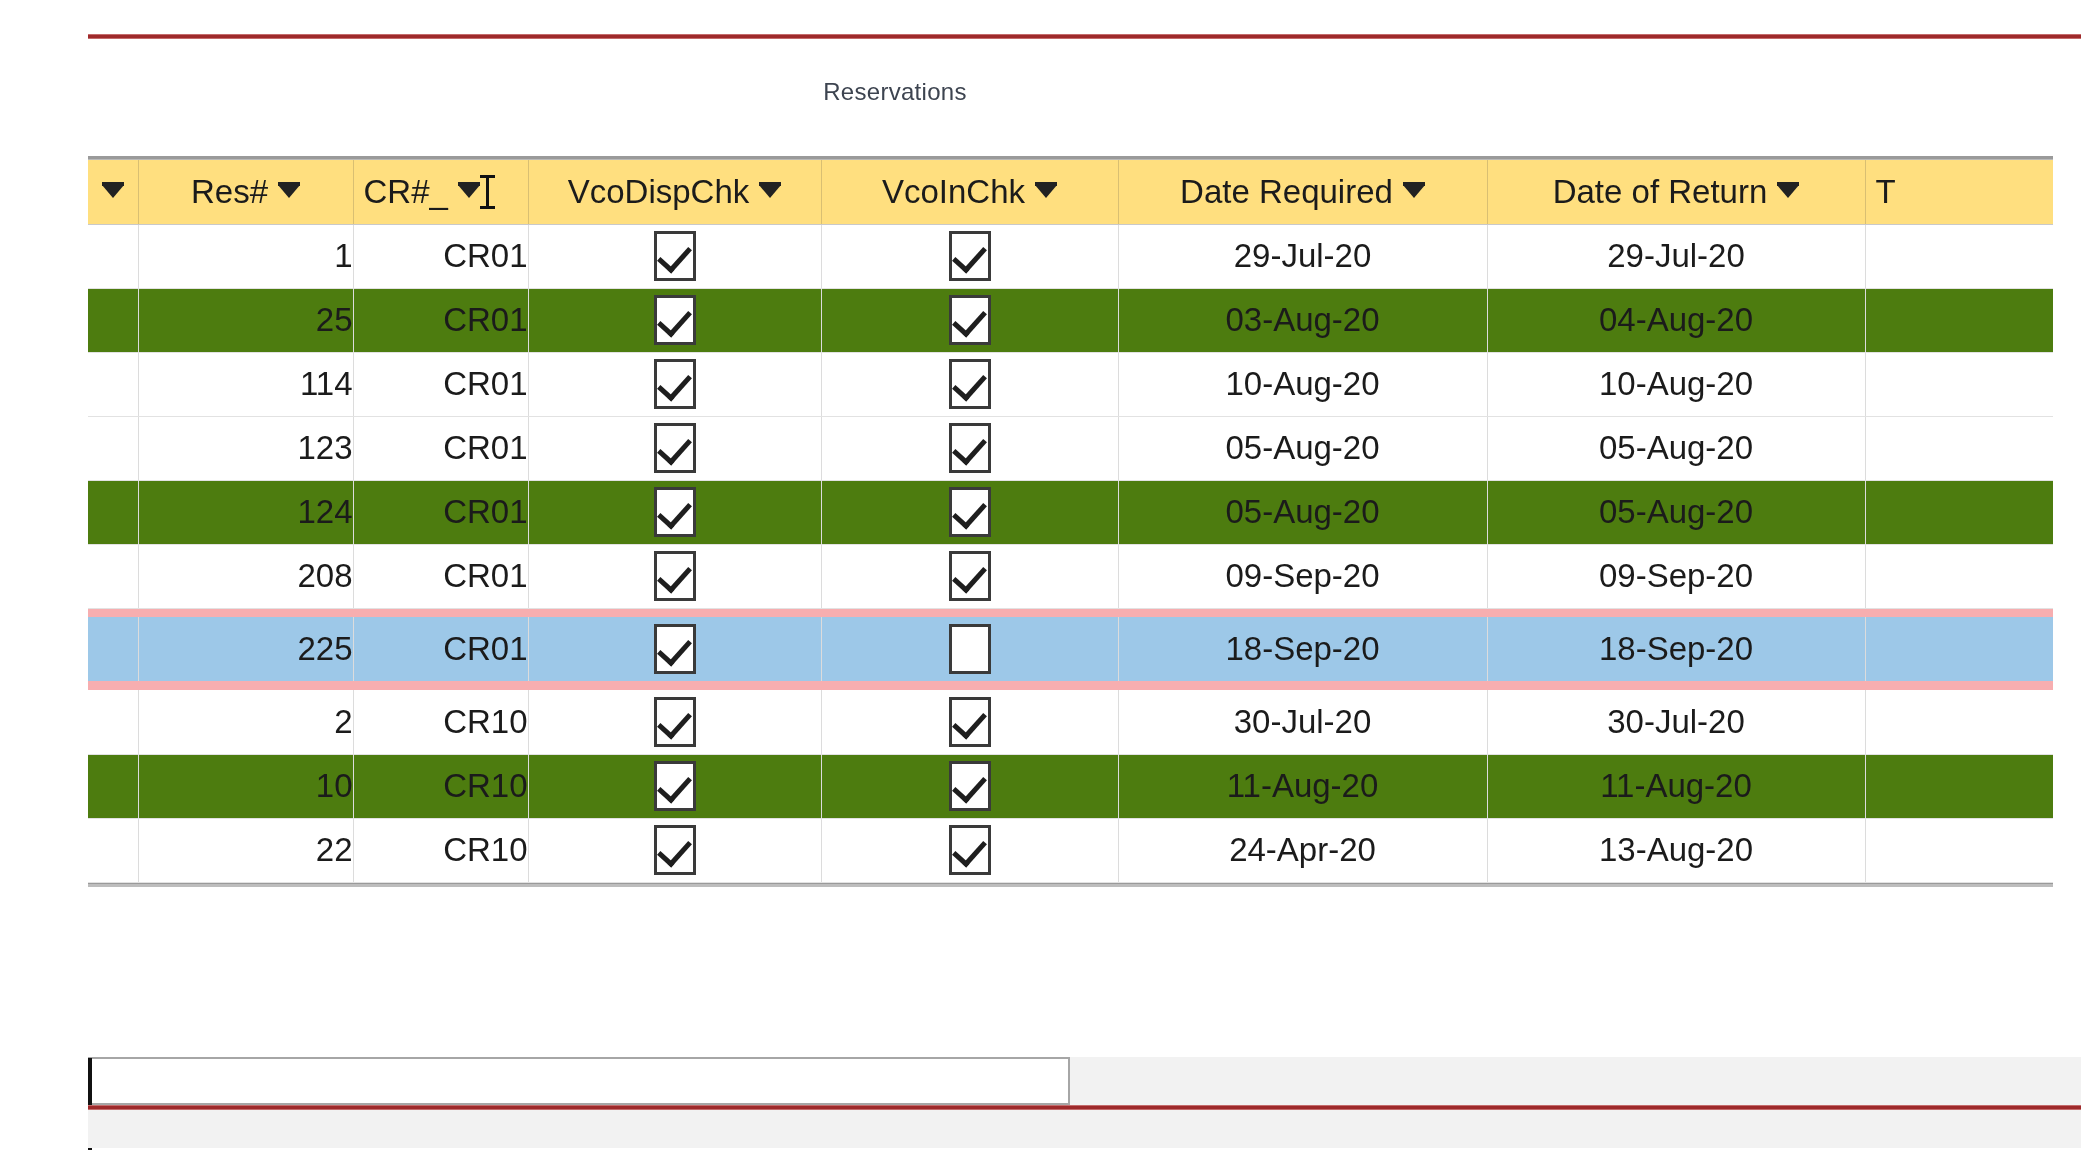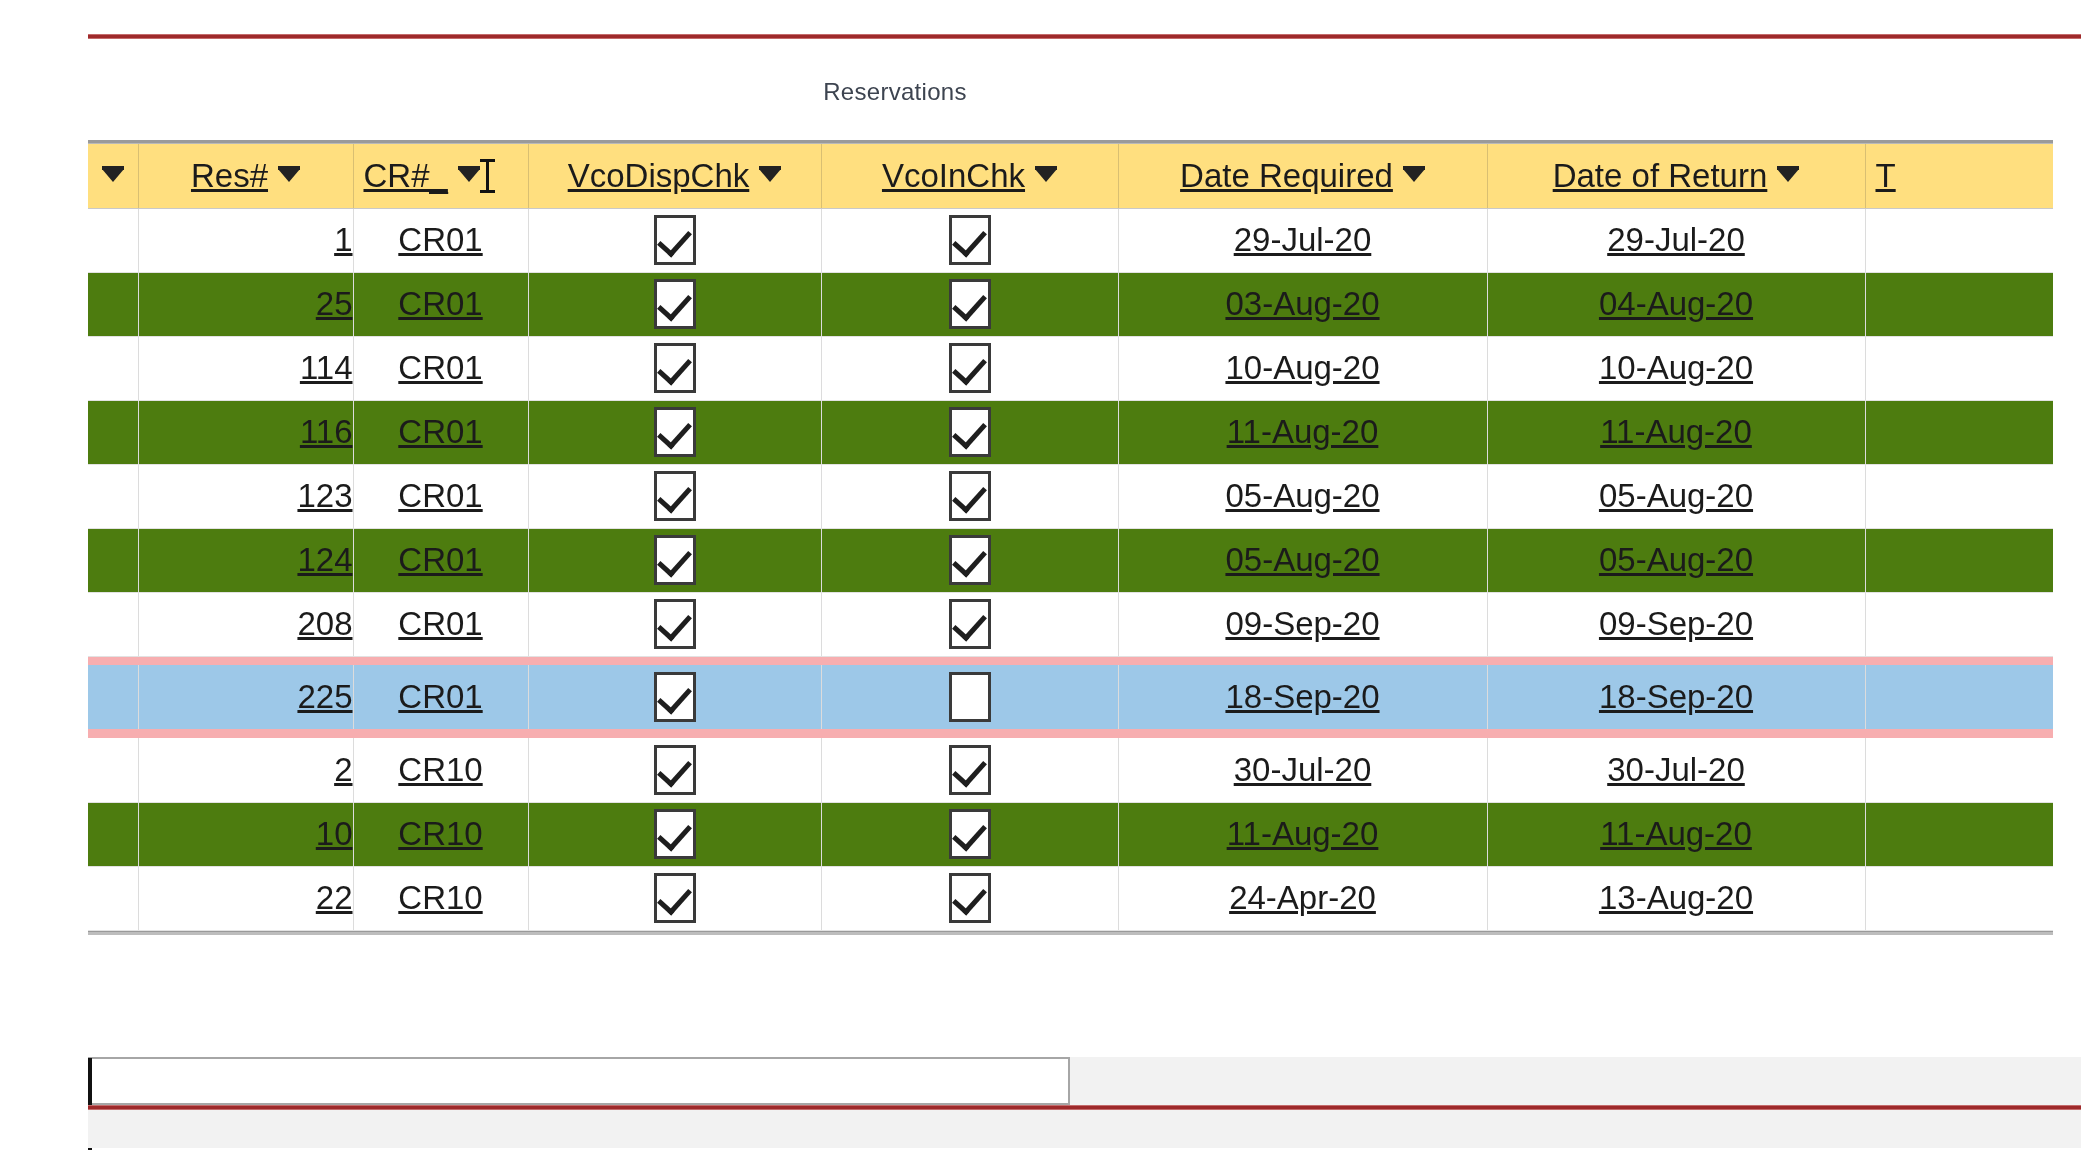--- a/index.html
+++ b/index.html
@@ -46,25 +46,24 @@
     font-size: 24px;
     color: #3d4450;
     letter-spacing: 0.3px;
     font-family: "Liberation Sans", sans-serif;
   }
 
   
   .sheet {
     position: absolute;
     left: 88px;
-    top: 140px;
+    top: 156px;
     width: 1965px;
     font-size: 33px;
     color: #1b1b1b;
-    text-decoration: underline;
   }
 
   .sheet-top-border {
     height: 4px;
     background: #9a9a9a;
     border-bottom: 1px solid #b9b9b9;
     box-sizing: border-box;
   }
 
   table.grid {
@@ -164,21 +163,21 @@
   tbody tr.selrule-top td,
   tbody tr.selrule-bot td {
     height: 9px;
     background: #f7aeb0;
     border-right: none;
     border-bottom: none;
     padding: 0;
   }
 
   .cell-num { text-align: right; padding-right: 12px; }
-  .cell-text { text-align: center; padding-left: 12px; }
+  .cell-text { text-align: right; padding-left: 12px; }
   .cell-date { text-align: center; padding-right: 16px; }
   .cell-chk { text-align: center; }
 
   
   .cb {
     display: inline-block;
     width: 42px;
     height: 50px;
     border: 3px solid #3a3a3a;
     background: #ffffff;
@@ -353,30 +352,20 @@
           <tr class="odd">
             <td></td>
             <td class="cell-num">114</td>
             <td class="cell-text">CR01</td>
             <td class="cell-chk"><span class="cb on"></span></td>
             <td class="cell-chk"><span class="cb on"></span></td>
             <td class="cell-date">10-Aug-20</td>
             <td class="cell-date">10-Aug-20</td>
             <td></td>
           </tr>
-          <tr class="even">
-            <td></td>
-            <td class="cell-num">116</td>
-            <td class="cell-text">CR01</td>
-            <td class="cell-chk"><span class="cb on"></span></td>
-            <td class="cell-chk"><span class="cb on"></span></td>
-            <td class="cell-date">11-Aug-20</td>
-            <td class="cell-date">11-Aug-20</td>
-            <td></td>
-          </tr>
           <tr class="odd">
             <td></td>
             <td class="cell-num">123</td>
             <td class="cell-text">CR01</td>
             <td class="cell-chk"><span class="cb on"></span></td>
             <td class="cell-chk"><span class="cb on"></span></td>
             <td class="cell-date">05-Aug-20</td>
             <td class="cell-date">05-Aug-20</td>
             <td></td>
           </tr>

